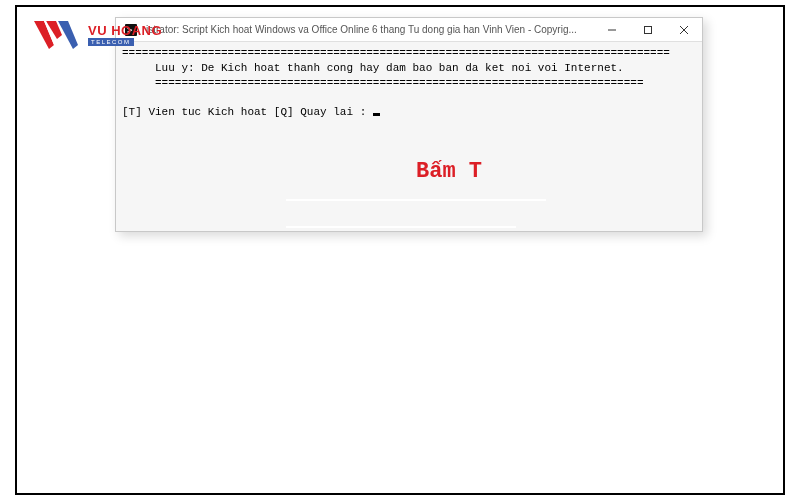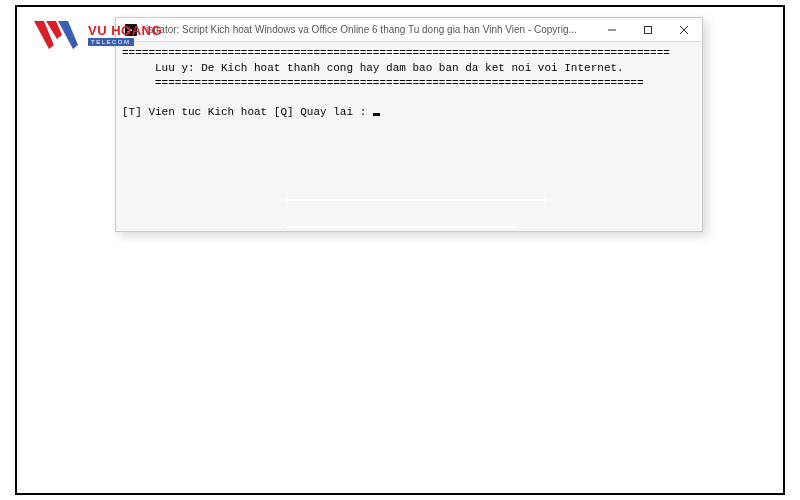--- a/index.html
+++ b/index.html
@@ -187,18 +187,19 @@
               <line x1="9" y1="1" x2="1" y2="9" stroke="#333" stroke-width="1"></line>
             </svg>
         </div>
       </div>
     </div>
     <div class="console-body"><span>===================================================================================</span>
 <span>     Luu y: De Kich hoat thanh cong hay dam bao ban da ket noi voi Internet.</span>
 <span>     ==========================================================================</span>
 
 <span>[T] Vien tuc Kich hoat [Q] Quay lai : </span><span class="cursor"></span>
+      <div class="annotation">Bấm T</div>
       <div class="ghost-line g1"></div>
       <div class="ghost-line g2"></div>
     </div>
   </div>
 
 </div>
 
 </body></html>

